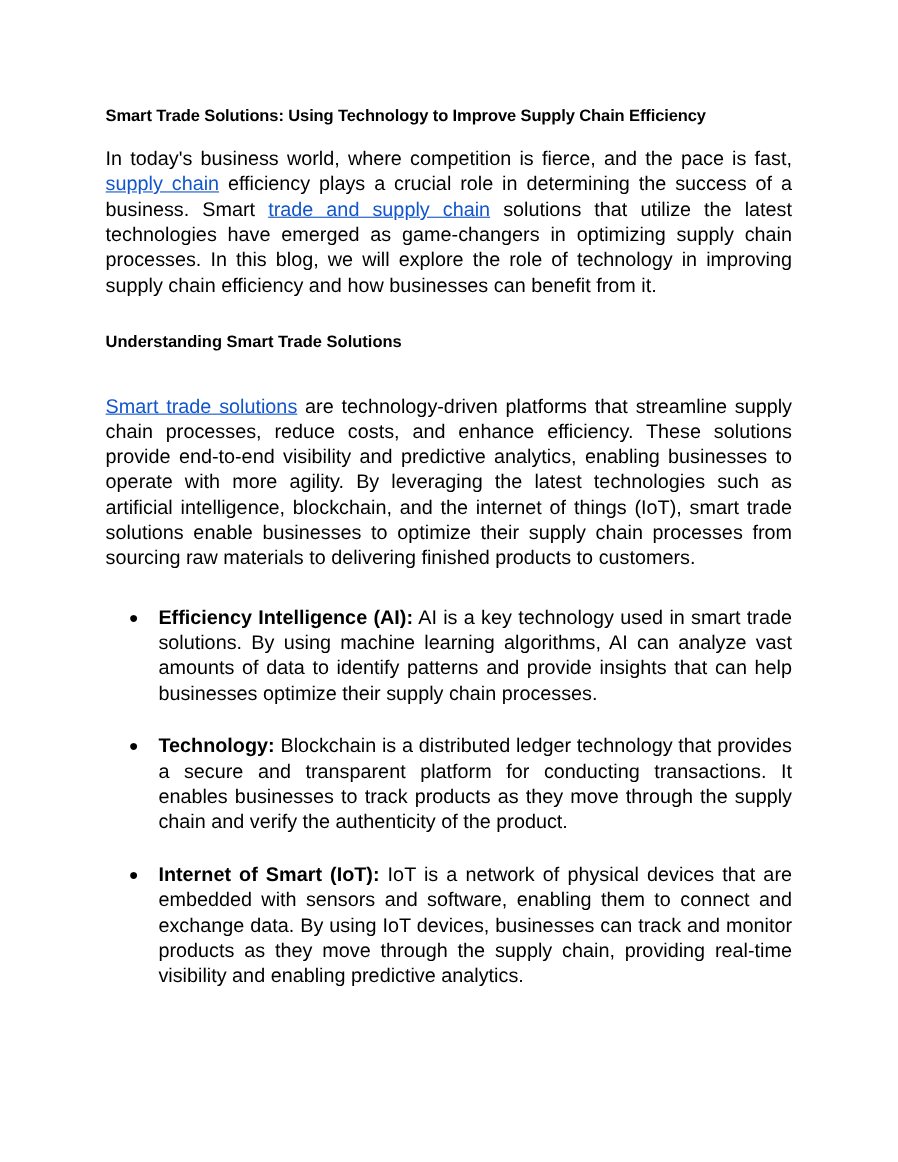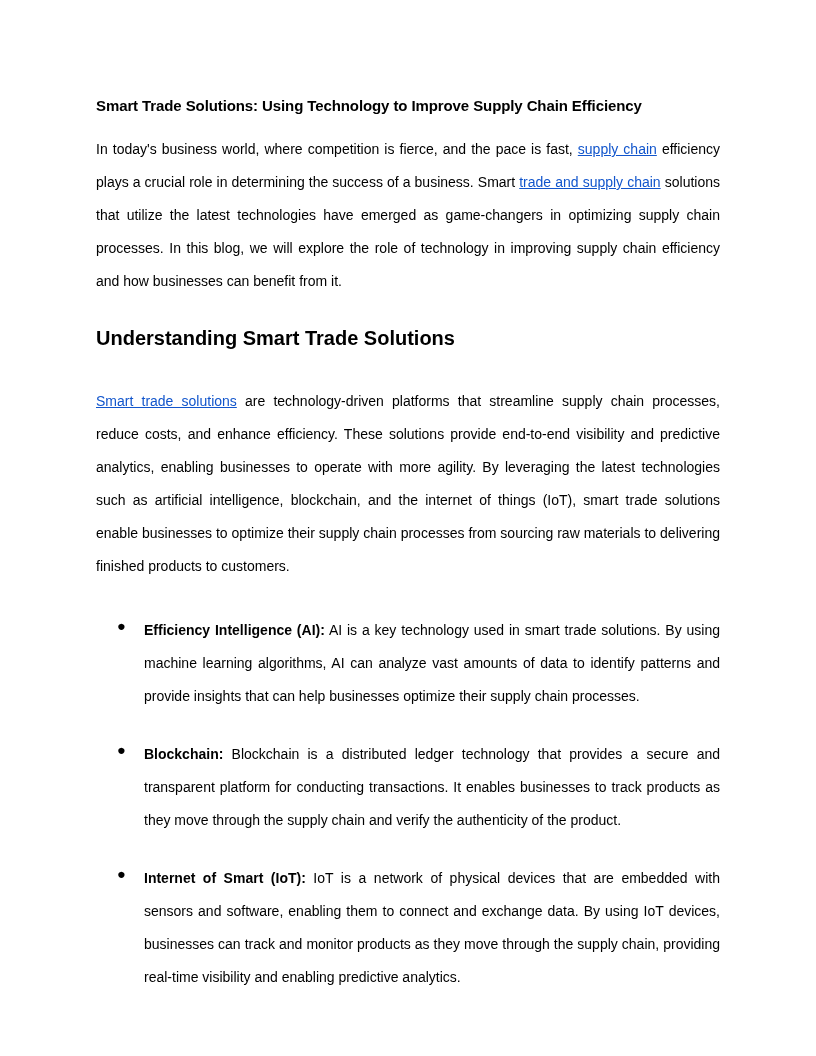--- a/index.html
+++ b/index.html
@@ -24,35 +24,35 @@
     h1 {
       font-family: "Liberation Sans", sans-serif;
       font-size: 15px;
       font-weight: bold;
       line-height: 25px;
       margin: 0 0 15px 0;
       letter-spacing: -0.1px;
     }
     h2 {
       font-family: "Liberation Sans", sans-serif;
-      font-size: 20px;
+      font-size: 15px;
       font-weight: bold;
       line-height: 22px;
       margin: 0;
     }
     h3 {
       font-family: "Liberation Sans", sans-serif;
       font-size: 14.7px;
       font-weight: bold;
       line-height: 20px;
       margin: 0;
     }
     p {
-      font-size: 14px;
-      line-height: 33px;
+      font-size: 18px;
+      line-height: 23px;
       margin: 0;
       text-align: justify;
     }
     a {
       color: #1155cc;
       text-decoration: underline;
     }
     .intro { margin-top: 0; }
     .h2-understanding { margin-top: 29px; }
     .p-understanding { margin-top: 36px; }
@@ -92,21 +92,21 @@
   <p class="p-understanding"><a href="#">Smart trade solutions</a><span> are technology-driven platforms that streamline supply chain processes, reduce costs, and enhance efficiency. These solutions provide end-to-end visibility and predictive analytics, enabling businesses to operate with more agility. By leveraging the latest technologies such as artificial intelligence, blockchain, and the internet of things (IoT), smart trade solutions enable businesses to optimize their supply chain processes from sourcing raw materials to delivering finished products to customers.</span></p>
 
 
   <ul class="tech-list">
     <li>
       <span class="bullet">●</span>
       <p><b>Efficiency Intelligence (AI):</b><span> AI is a key technology used in smart trade solutions. By using machine learning algorithms, AI can analyze vast amounts of data to identify patterns and provide insights that can help businesses optimize their supply chain processes.</span></p>
     </li>
     <li>
       <span class="bullet">●</span>
-      <p><b>Blockchain:</b><span> Blockchain is a distributed ledger technology that provides a secure and transparent platform for conducting transactions. It enables businesses to track products as they move through the supply chain and verify the authenticity of the product.</span></p>
+      <p><b>Technology:</b><span> Blockchain is a distributed ledger technology that provides a secure and transparent platform for conducting transactions. It enables businesses to track products as they move through the supply chain and verify the authenticity of the product.</span></p>
     </li>
     <li>
       <span class="bullet">●</span>
       <p><b>Internet of Smart (IoT):</b><span> IoT is a network of physical devices that are embedded with sensors and software, enabling them to connect and exchange data. By using IoT devices, businesses can track and monitor products as they move through the supply chain, providing real-time visibility and enabling predictive analytics.</span></p>
     </li>
   </ul>
 
 </div>
 
 </body></html>

